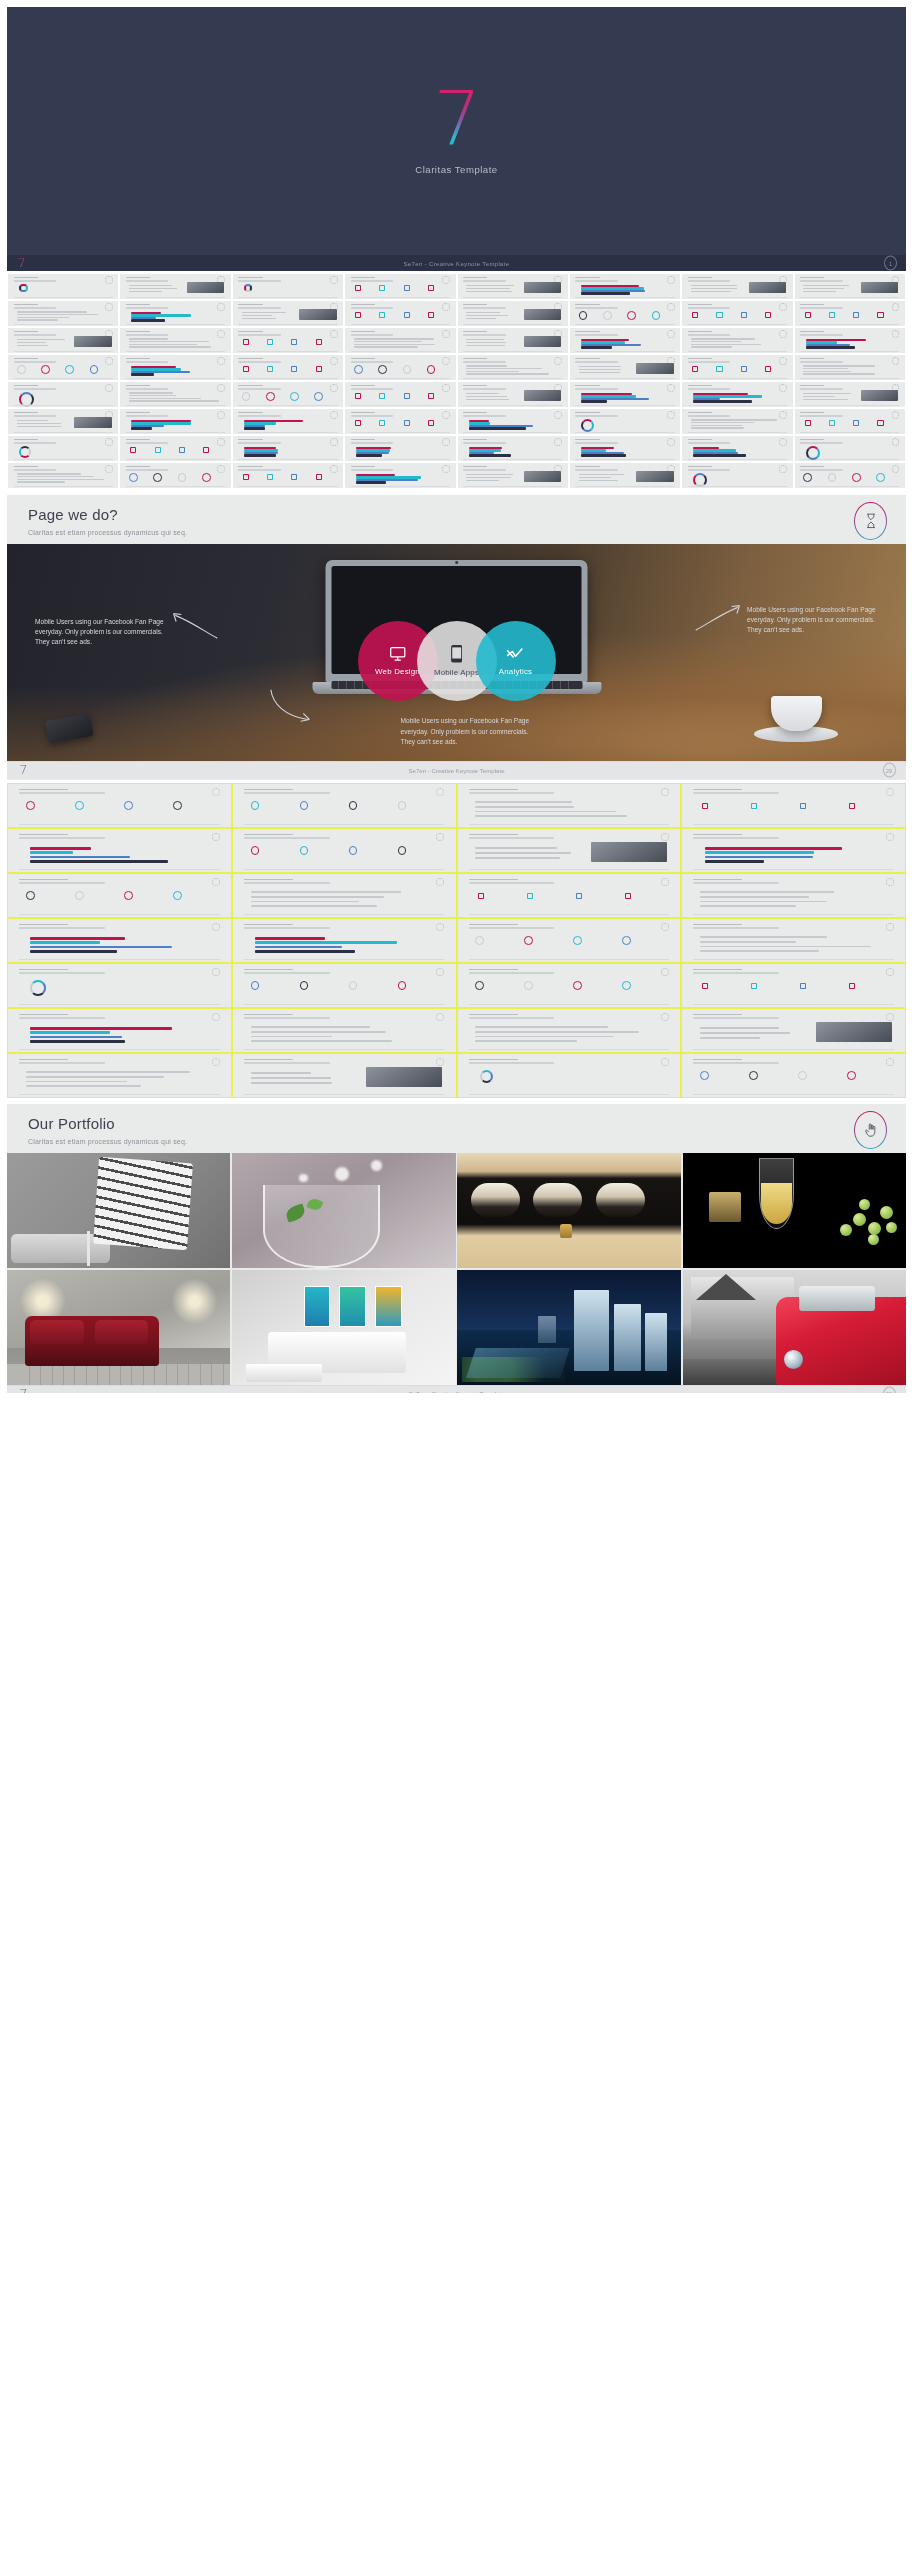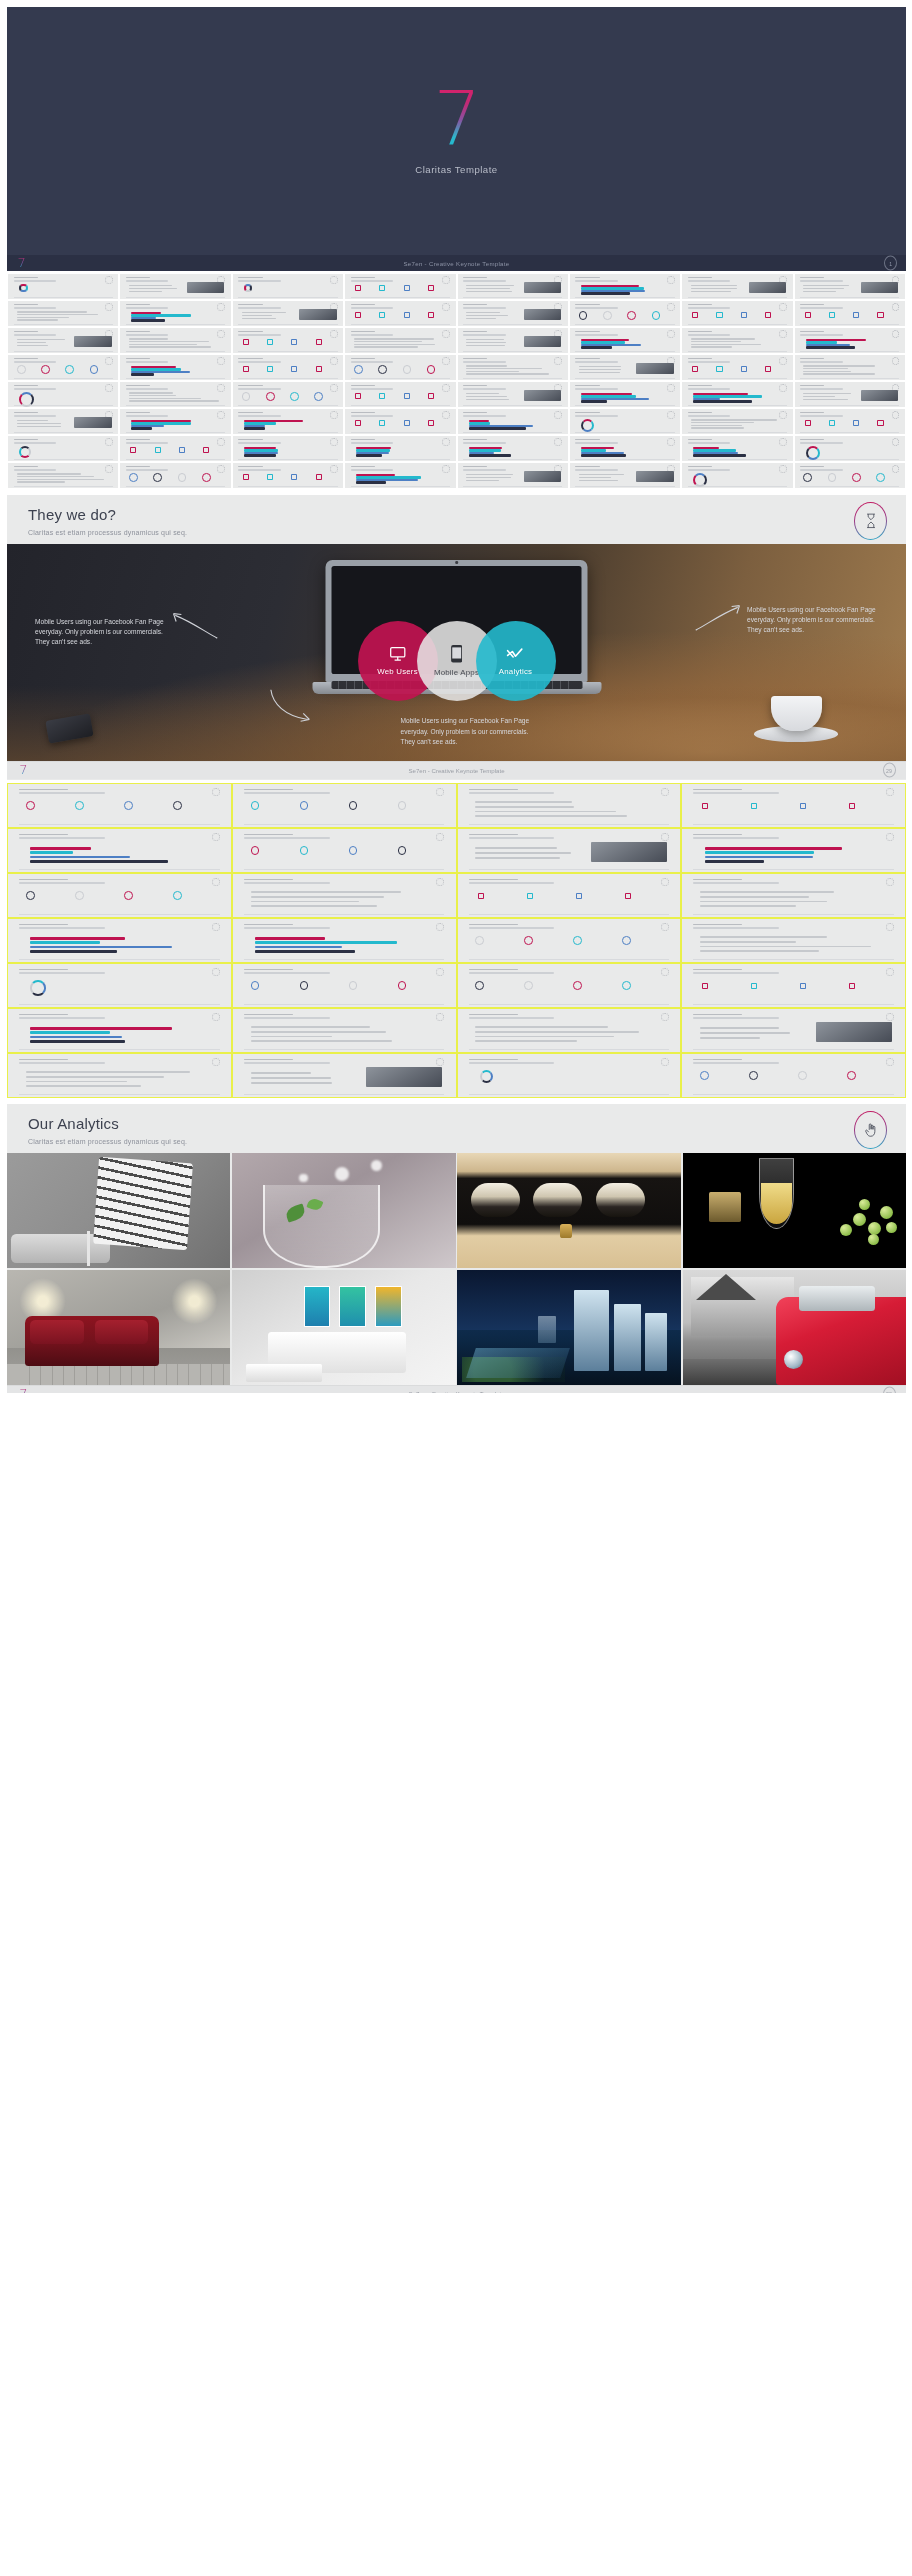--- a/index.html
+++ b/index.html
@@ -1002,21 +1002,21 @@
           <div class="t-ring" style="left: 30%; top: 40%; width: 8.7px; height: 8.7px; border-width: 1.4px; border-color: rgb(201, 204, 209);"></div>
           <div class="t-ring" style="left: 52%; top: 40%; width: 8.7px; height: 8.7px; border-width: 1.4px; border-color: rgb(191, 19, 80);"></div>
           <div class="t-ring" style="left: 74%; top: 40%; width: 8.7px; height: 8.7px; border-width: 1.4px; border-color: rgb(36, 185, 205);"></div>
         </div>
       </div>
   </section>
 
   <section class="slide" id="what-we-do" style="top:495px;height:285px;">
 
     <div class="slide-head">
-      <div class="slide-title">They we do?</div>
+      <div class="slide-title">Page we do?</div>
       <div class="slide-sub">Claritas est etiam processus dynamicus qui seq.</div>
       <div class="slide-badge">
         <svg viewBox="0 0 24 28" fill="none" stroke="#3d4250" stroke-width="1.4">
           <path d="M5 2h14M5 26h14M7 2v5l5 5 5-5V2M7 26v-5l5-5 5 5v5"></path>
         </svg>
       </div>
     </div>
 
     <div class="scene">
       <div class="scene-bg"></div>
@@ -1037,21 +1037,21 @@
           <div class="lap-brand">MacBook Air</div>
         </div>
       </div>
 
       <div class="circles">
         <div class="circ c1">
           <svg width="17.5" height="15.7" viewBox="0 0 22 20" fill="none" stroke="#fff" stroke-width="1.6">
             <rect x="2" y="2" width="18" height="12" rx="1.6"></rect>
               <path d="M7 18h8M11 14v4"></path>
           </svg>
-          <span class="lab">Web Users</span>
+          <span class="lab">Web Design</span>
         </div>
         <div class="circ c2">
           <svg width="11.4" height="17.5" viewBox="0 0 14 22" fill="#2f3238">
             <rect x="0" y="0" width="14" height="22" rx="2.4"></rect>
             <rect x="1.4" y="3" width="11.2" height="14" fill="#d9dade"></rect>
           </svg>
           <span class="lab">Mobile Apps</span>
         </div>
         <div class="circ c3">
           <svg width="19" height="15.7" viewBox="0 0 24 20" fill="none" stroke="#fff" stroke-width="2" stroke-linecap="round" stroke-linejoin="round">
@@ -1418,21 +1418,21 @@
           <div class="t-ring" style="left: 30%; top: 40%; width: 8.7px; height: 8.7px; border-width: 1.4px; border-color: rgb(43, 48, 68);"></div>
           <div class="t-ring" style="left: 52%; top: 40%; width: 8.7px; height: 8.7px; border-width: 1.4px; border-color: rgb(201, 204, 209);"></div>
           <div class="t-ring" style="left: 74%; top: 40%; width: 8.7px; height: 8.7px; border-width: 1.4px; border-color: rgb(191, 19, 80);"></div>
         </div>
       </div>
   </section>
 
   <section class="slide" id="our-portfolio" style="top:1104px;height:289px;">
 
     <div class="slide-head">
-      <div class="slide-title">Our Analytics</div>
+      <div class="slide-title">Our Portfolio</div>
       <div class="slide-sub">Claritas est etiam processus dynamicus qui seq.</div>
       <div class="slide-badge">
         <svg viewBox="0 0 24 26" fill="none" stroke="#3d4250" stroke-width="1.4">
           <path d="M9 13V4.5a1.6 1.6 0 013.2 0V12"></path>
           <path d="M12.2 12V6.6a1.6 1.6 0 013.2 0V12"></path>
           <path d="M15.4 12.4V8.6a1.6 1.6 0 013.2 0V16c0 4.4-2.6 8-7 8-3.4 0-5-1.6-6.6-4.4L3 15.6c-.6-1 .2-2.2 1.4-2.2.6 0 1 .3 1.4.8L8 17"></path>
         </svg>
       </div>
     </div>
 

